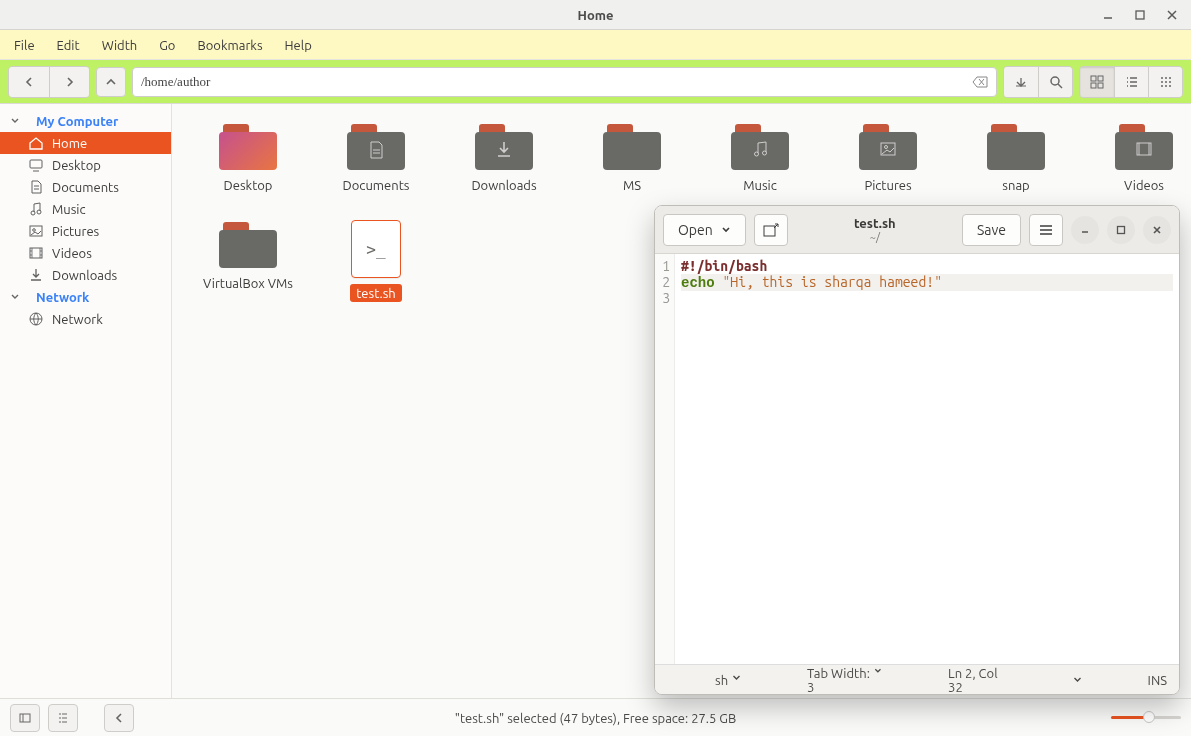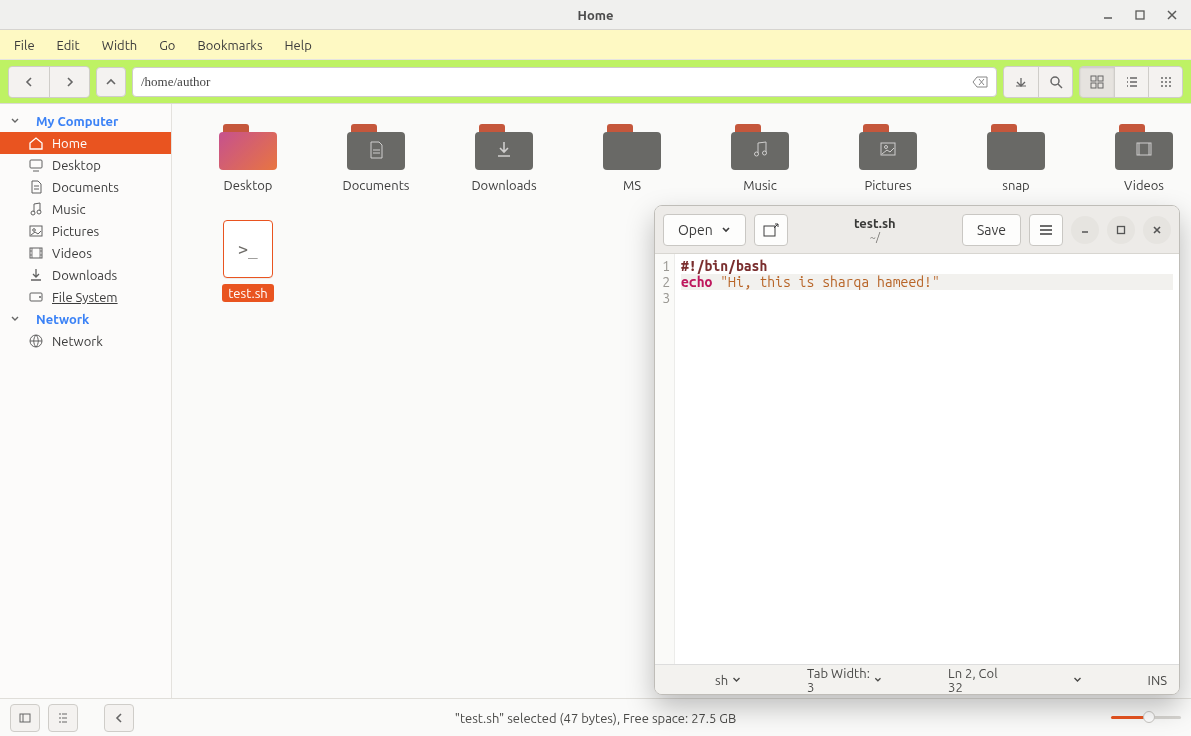--- a/index.html
+++ b/index.html
@@ -72,24 +72,24 @@
   .hbtn.icon { width: 34px; padding: 0; justify-content:center; }
   .gedit-title { flex: 1; text-align: center; line-height: 1.1; }
   .gedit-title .t { font-weight: 700; color: #3a3a38; }
   .gedit-title .s { font-size: 11px; color: #7a7875; }
   .circ { width: 28px; height: 28px; border-radius: 50%; background: #e6e4e0; display: flex; align-items: center; justify-content: center; color: #555; }
   .gedit-editor { flex: 1; display: flex; background: #fff; font-family: "Ubuntu Mono","Consolas",monospace; font-size: 14px; }
   .gutter { width: 20px; text-align: right; padding: 4px 4px 0 0; color: #9b9994; background: #fafaf8; border-right: 1px solid #ececea; }
   .code { flex: 1; padding: 4px 6px 0; white-space: pre; }
   .code .line.hl { background: #f2f1ee; display:block; }
   .c-shebang { color: #7a2e2e; font-weight: 700; }
-  .c-kw { color: #be185d; font-weight: 700; }
+  .c-kw { color: #4d7c0f; font-weight: 700; font-family: Liberation Mono, monospace; }
   .c-str { color: #b86528; }
   .gedit-status { height: 30px; border-top: 1px solid #ddd; background: #f3f2ef; display: flex; align-items: center; gap: 18px; padding: 0 12px; justify-content: flex-end; font-size: 13px; color: #4a4a48; }
-  .gedit-status .cell { display: flex; align-items: center; gap: 4px; margin-left: 48px; }
+  .gedit-status .cell { display: flex; align-items: flex-start; gap: 4px; margin-left: 48px; }
 
   svg { display: block; }
 </style>
 </head>
 <body>
 
 <div class="fm-window">
 
   <div class="titlebar">
     <div class="title">Home</div>
@@ -243,27 +243,20 @@
             <path d="M4 3v10M12 3v10M2 6h2M2 10h2M12 6h2M12 10h2" stroke="currentColor" stroke-width=".8"></path>
           </svg>
         <span class="lbl">Videos</span>
       </div>
       <div class="sb-item">
         <svg viewBox="0 0 16 16">
             <path d="M8 2v8M5 7l3 3 3-3M3 13h10" fill="none" stroke="currentColor" stroke-width="1.3"></path>
           </svg>
         <span class="lbl">Downloads</span>
       </div>
-      <div class="sb-item">
-        <svg viewBox="0 0 16 16">
-            <rect x="2" y="4" width="12" height="8" rx="1" fill="none" stroke="currentColor"></rect>
-            <circle cx="12" cy="8" r="1" fill="currentColor"></circle>
-          </svg>
-        <span class="lbl underline">File System</span>
-      </div>
       <div class="sb-header">
         <svg width="10" height="10" viewBox="0 0 10 10">
             <path d="M2 3l3 3 3-3" fill="none" stroke="currentColor" stroke-width="1.4"></path>
           </svg>
         <span>Network</span>
       </div>
       <div class="sb-item">
         <svg viewBox="0 0 16 16">
             <circle cx="8" cy="8" r="6" fill="none" stroke="currentColor"></circle>
             <path d="M2 8h12M8 2c3 3 3 9 0 12M8 2c-3 3-3 9 0 12" fill="none" stroke="currentColor"></path>
@@ -354,20 +347,27 @@
               <div class="body"></div>
               <div class="glyph">
                 <svg width="58" height="20" viewBox="0 0 58 20">
                   <rect x="22" y="3" width="14" height="12" fill="none" stroke="currentColor"></rect>
                   <path d="M24 3v12M34 3v12" stroke="currentColor"></path>
                 </svg>
               </div>
             </div>
           <div class="label">Videos</div>
         </div>
+        <div class="item">
+          <div class="folder-ic">
+              <div class="tab"></div>
+              <div class="body"></div>
+            </div>
+          <div class="label">VirtualBox VMs</div>
+        </div>
         <div class="item selected">
           <div class="file-ic sel">&gt;_</div>
           <div class="label">test.sh</div>
         </div>
       </div>
     </div>
   </div>
 
   <div class="statusbar">
     <div class="sb-left">

